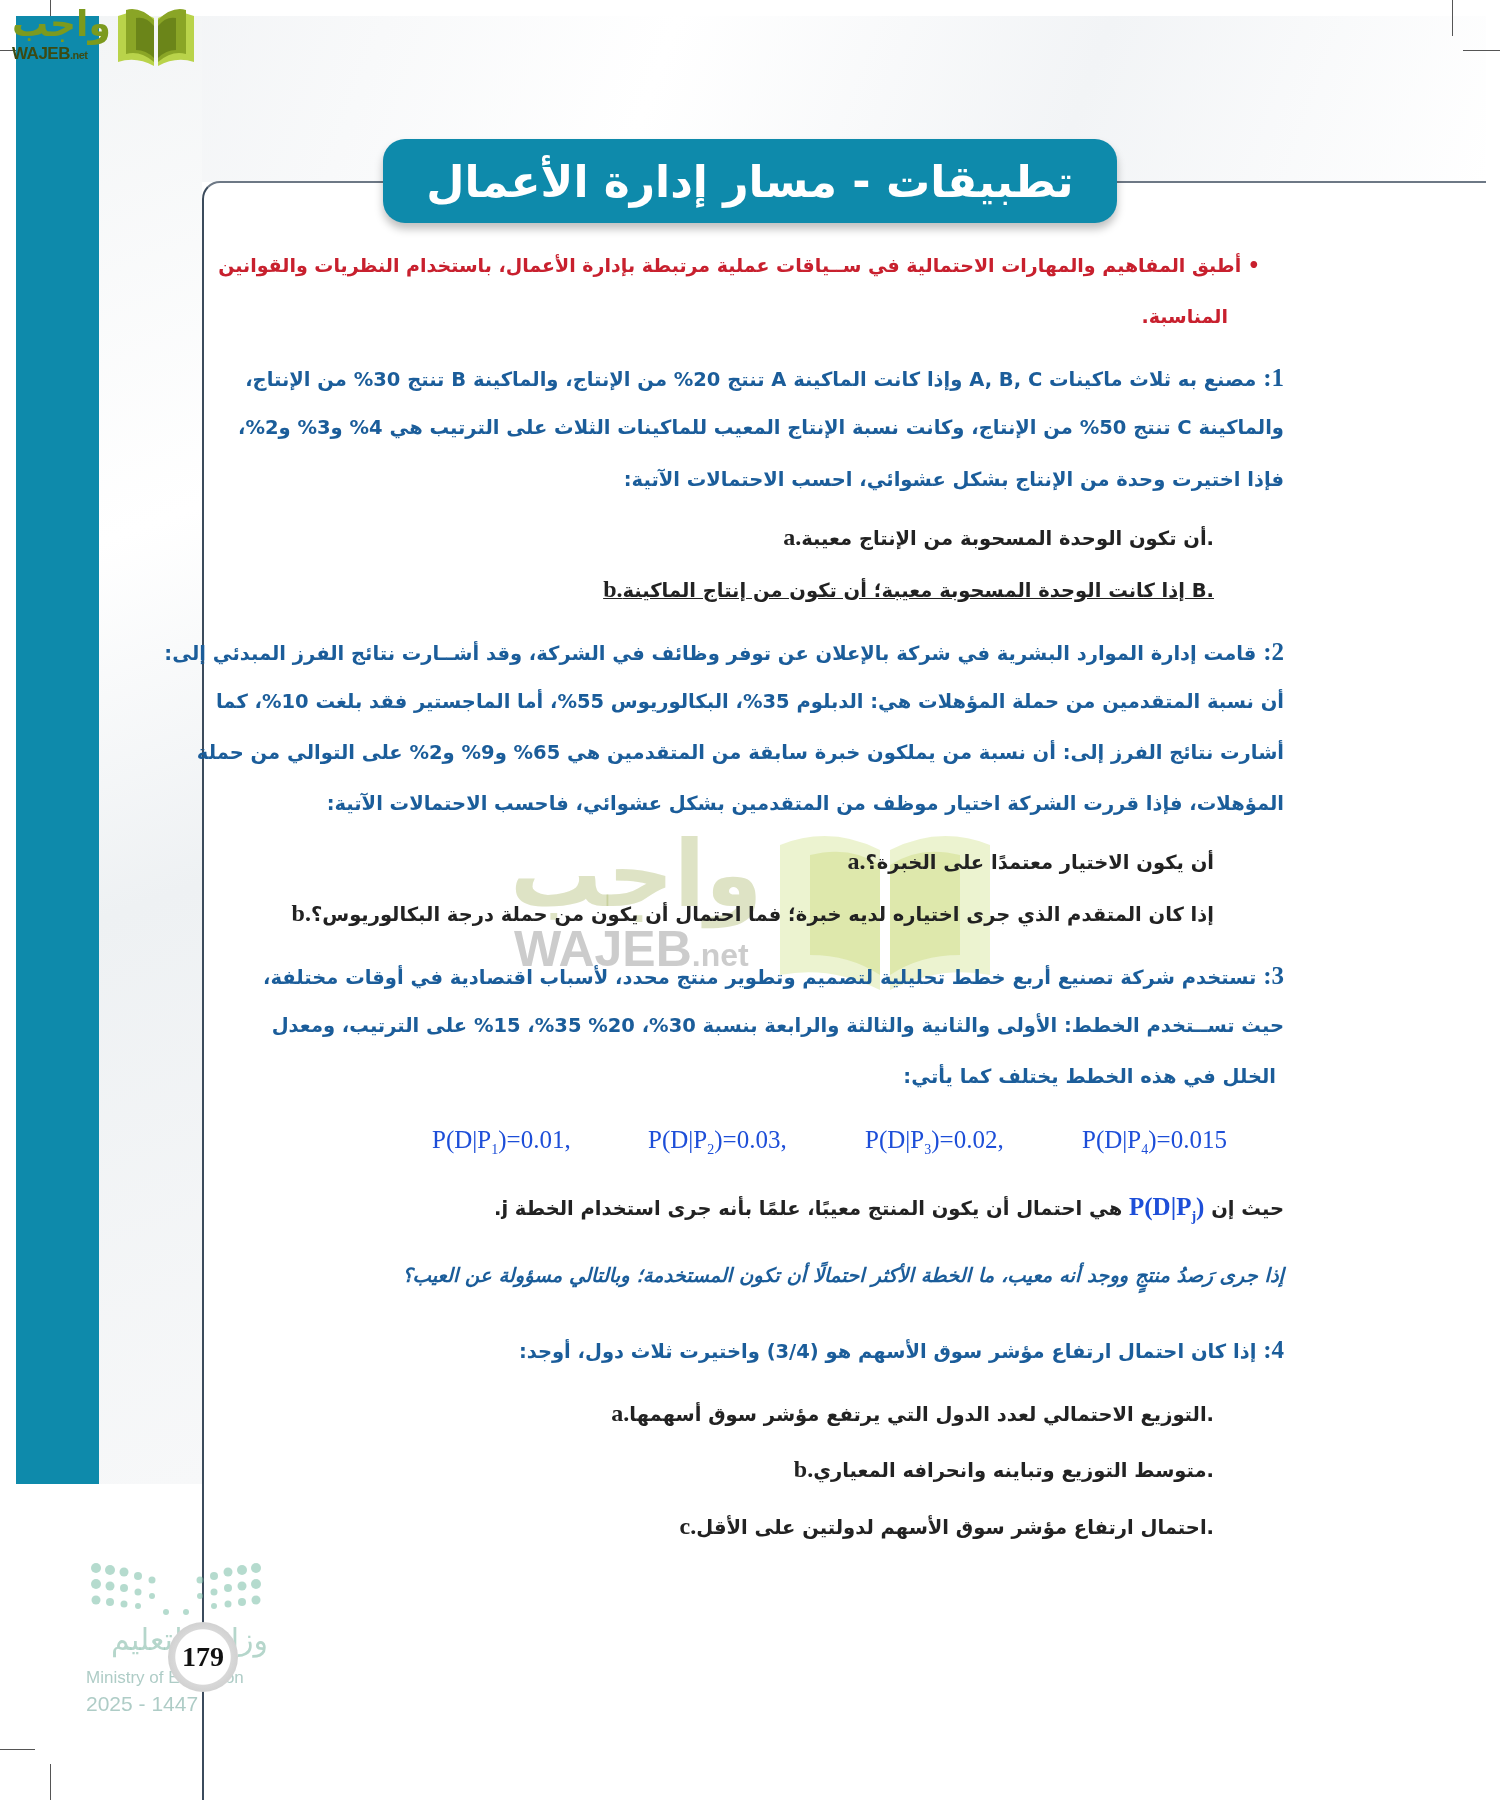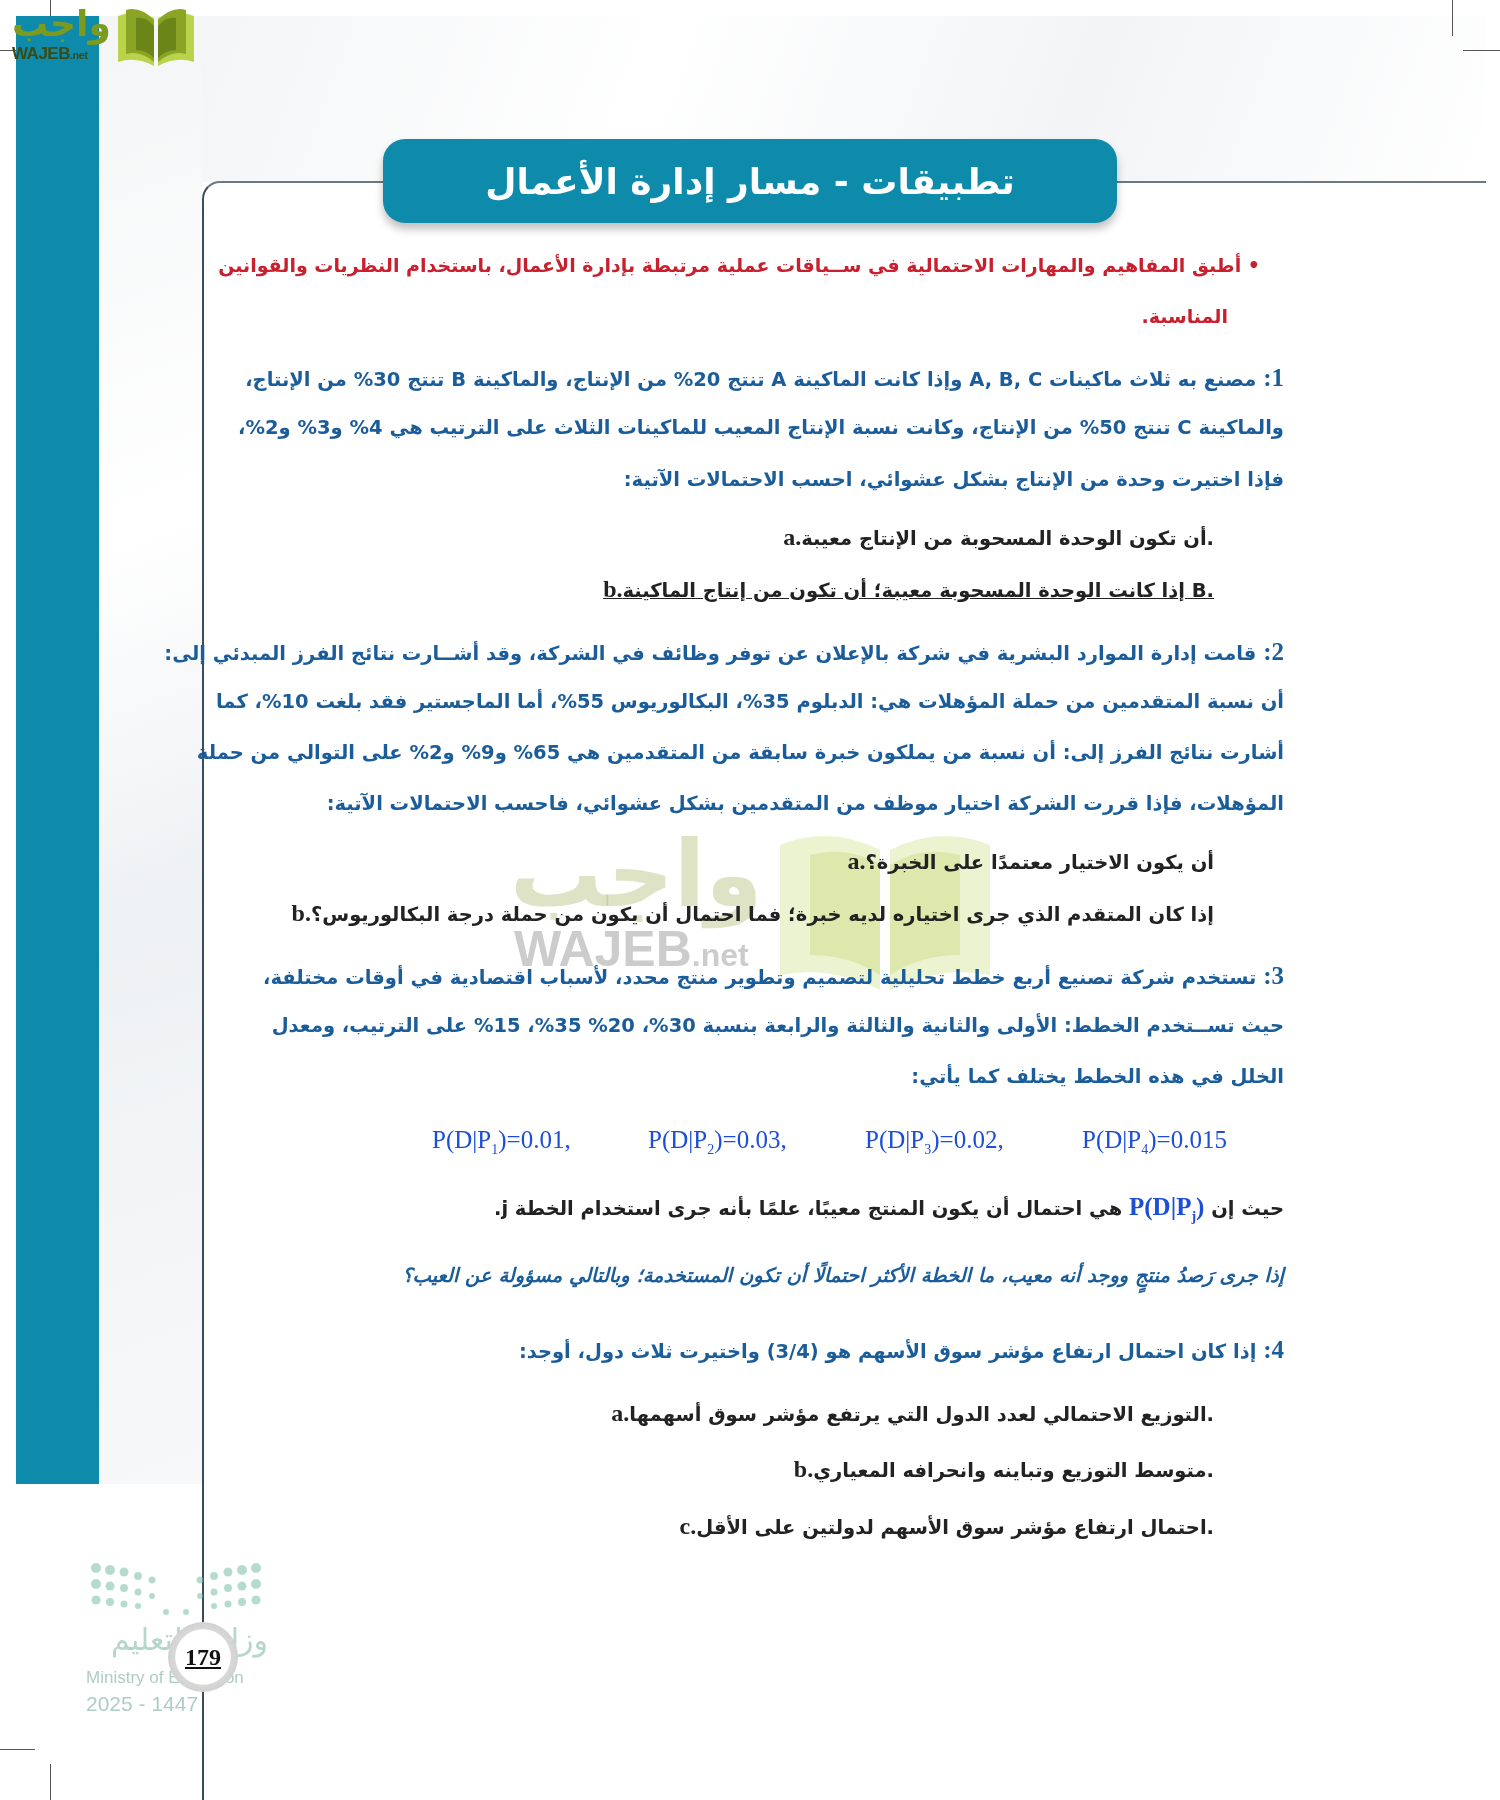--- a/index.html
+++ b/index.html
@@ -40,21 +40,21 @@
   .logo-book { position: absolute; left: 104px; top: 2px; width: 84px; height: 62px; }
 
   
   .title-pill {
     position: absolute; left: 383px; top: 139px; width: 734px; height: 84px;
     background: #0e8aab; border-radius: 22px;
     box-shadow: 0 6px 8px rgba(0,0,0,0.25);
     display: flex; align-items: center; justify-content: center;
   }
   .title-text {
-    color: #ffffff; font-size: 36px; font-weight: bold; direction: rtl;
+    color: #ffffff; font-size: 44px; font-weight: bold; direction: rtl;
     font-family: "DejaVu Sans", sans-serif;
   }
 
   
   .rtl { direction: rtl; text-align: right; unicode-bidi: plaintext; }
   .line { position: absolute; white-space: nowrap; font-weight: bold; }
   .obj { color: #c8202e; font-size: 19px; }
   .q { color: #1b5d9a; font-size: 19.5px; }
   .sub { color: #222222; font-size: 19.5px; }
   .q .num, .q .lat { font-family: "Liberation Serif", serif; font-size: 25px; font-weight: bold; }
@@ -92,21 +92,21 @@
   .ministry-yr {
     position: absolute; left: 0; top: 132px; font-size: 21px; color: rgba(120,170,160,0.6);
     font-family: "Liberation Sans", sans-serif;
   }
   .page-badge {
     position: absolute; left: 168px; top: 1622px; width: 70px; height: 70px; border-radius: 50%;
     background: radial-gradient(circle, #ffffff 55%, #d8d8d8 57%, #c4c4c4 100%);
     display: flex; align-items: center; justify-content: center;
   }
   .page-num {
-    font-family: "Liberation Serif", serif; font-weight: bold; font-size: 24px; color: #111; text-decoration: underline;
+    font-family: "Liberation Serif", serif; font-weight: bold; font-size: 28px; color: #111;
   }
 </style>
 </head>
 <body>
 
 <div class="top-panel"></div>
 <div class="side-band"></div>
 <div class="side-panel"></div>
 <div class="content-frame"></div>
 
@@ -176,21 +176,21 @@
 </div>
 <div class="line rtl sub" style="right:286px;top:900px;">
   <span class="lab">b.</span><span>إذا كان المتقدم الذي جرى اختياره لديه خبرة؛ فما احتمال أن يكون من حملة درجة البكالوريوس؟</span>
 </div>
 
 <div class="line rtl q" style="right:216px;top:962px;">
   <span class="num">3:</span>
   <span>تستخدم شركة تصنيع أربع خطط تحليلية لتصميم وتطوير منتج محدد، لأسباب اقتصادية في أوقات مختلفة،</span>
 </div>
 <div class="line rtl q" style="right:216px;top:1014px;">حيث تســتخدم الخطط: الأولى والثانية والثالثة والرابعة بنسبة 30%، 20% 35%، 15% على الترتيب، ومعدل</div>
-<div class="line rtl q" style="right:216px;top:1065px;">الخلل في هذه الخطط يختلف كما يأتي:</div>
+<div class="line rtl q" style="right:224px;top:1065px;">الخلل في هذه الخطط يختلف كما يأتي:</div>
 
 <div class="math" style="left:432px;top:1126px;"><span>P(D|P</span><sub>1</sub><span>)=0.01,</span></div>
 <div class="math" style="left:648px;top:1126px;"><span>P(D|P</span><sub>2</sub><span>)=0.03,</span></div>
 <div class="math" style="left:865px;top:1126px;"><span>P(D|P</span><sub>3</sub><span>)=0.02,</span></div>
 <div class="math" style="left:1082px;top:1126px;"><span>P(D|P</span><sub>4</sub><span>)=0.015</span></div>
 
 <div class="line rtl sub" style="right:216px;top:1193px;">
   <span>حيث إن</span>
   <span class="math" style="position:static;" dir="ltr"><span>P(D|P</span><sub>j</sub><span>)</span></span>
   <span>هي احتمال أن يكون المنتج معيبًا، علمًا بأنه جرى استخدام الخطة j.</span>

